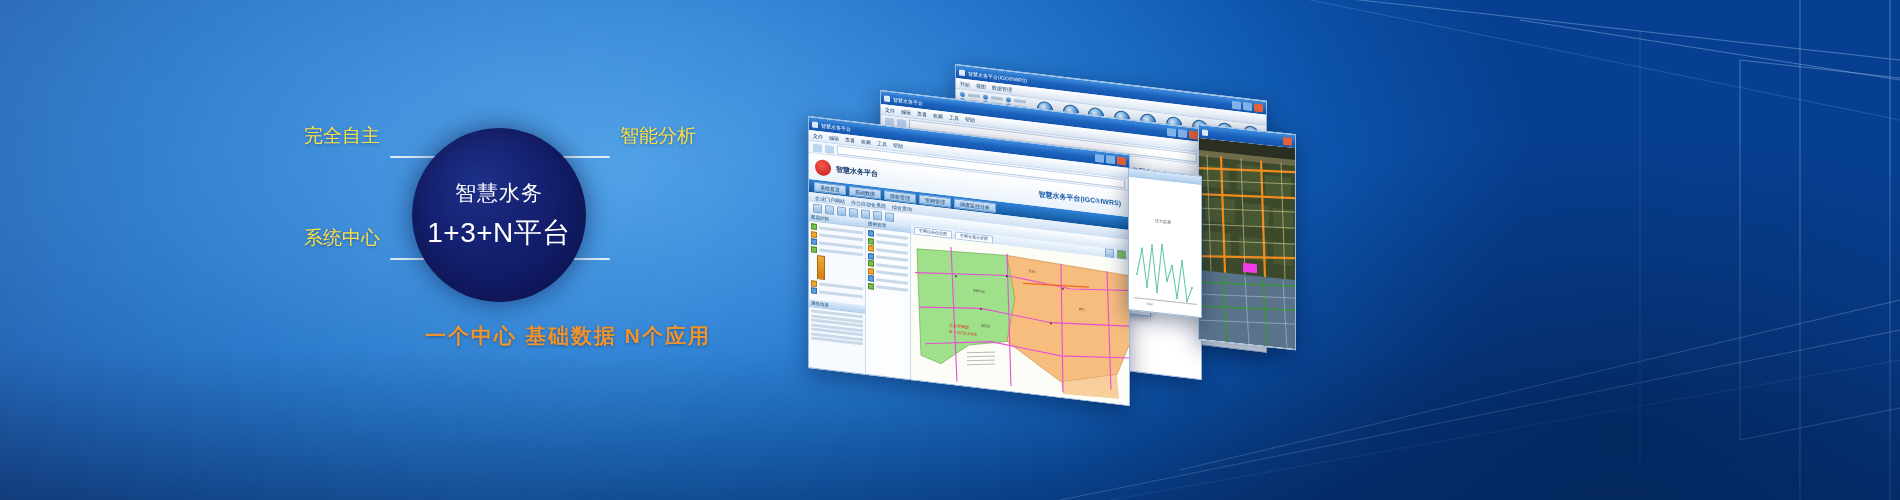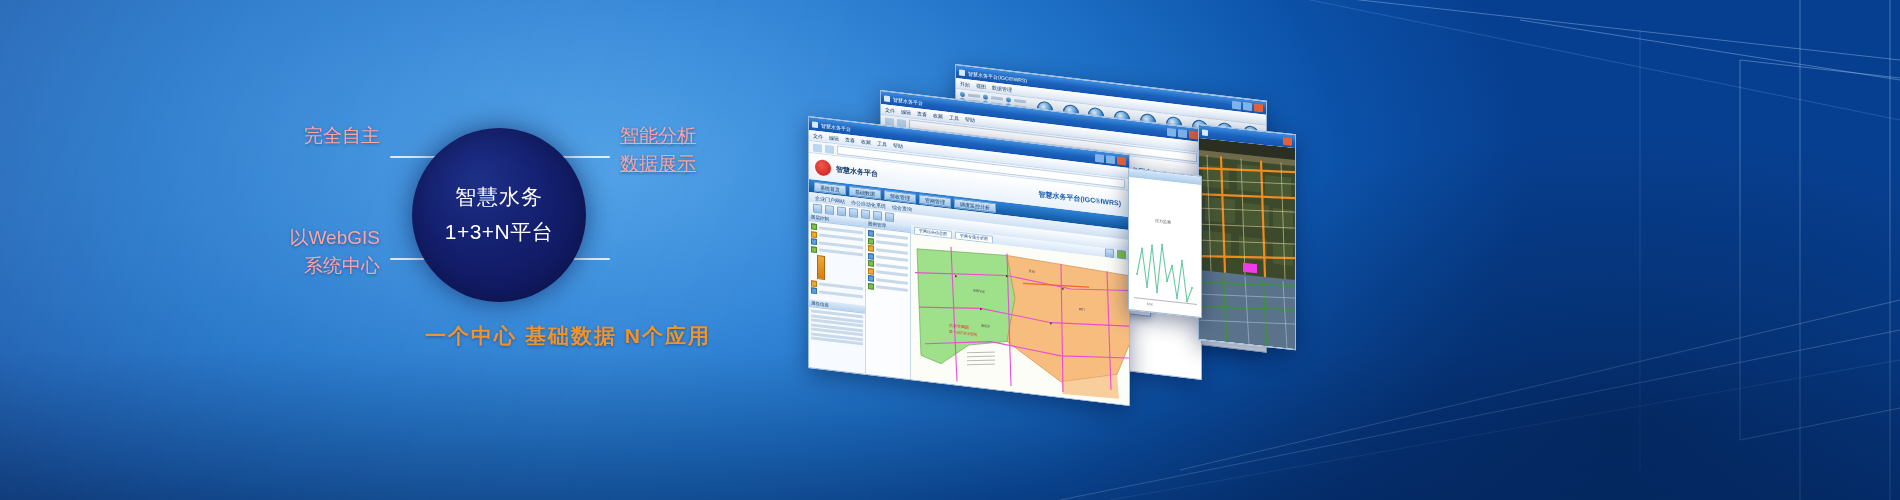--- a/index.html
+++ b/index.html
@@ -36,24 +36,24 @@
   .hub{
     position:absolute;left:412px;top:128px;width:174px;height:174px;border-radius:50%;
     background:radial-gradient(circle at 38% 30%, #1d2f87 0%, #141f6e 45%, #0d1557 100%);
     box-shadow:0 0 26px rgba(4,14,60,.55), inset 0 0 28px rgba(0,0,0,.25);
     display:flex;flex-direction:column;align-items:center;justify-content:center;
     color:#fff;text-align:center;line-height:1.18;
   }
   .hub-l1{font-size:21px;letter-spacing:1px;margin-bottom:3px;}
   .hub-l2{font-size:26px;font-weight:400;letter-spacing:.5px;white-space:nowrap;}
   .hub-l2 sup{font-size:12px;vertical-align:super;}
-  .hub-l3{font-size:21px;margin-top:7px;letter-spacing:.5px;}
+  .hub-l3{font-size:28px;margin-top:7px;letter-spacing:.5px;}
 
   .lbl{
-    position:absolute;color:#fca5a5;font-size:19px;line-height:1.45;
+    position:absolute;color:#fde047;font-size:19px;line-height:1.45;
     text-shadow:0 1px 3px rgba(0,30,80,.45);white-space:nowrap;
   }
   .lbl.r{text-align:right;}
   .lbl.l{text-align:left;}
 
   .connector{position:absolute;height:2px;background:rgba(255,255,255,.82);border-radius:2px;}
 
   .tagline{
     position:absolute;left:358px;top:322px;width:420px;text-align:center;
     color:#f0932b;font-size:21px;letter-spacing:2px;font-weight:bold;
@@ -740,26 +740,24 @@
 
   <div class="hub">
     <div class="hub-l1">智慧水务</div>
     <div class="hub-l3">1+3+N平台</div>
   </div>
 
   <div class="lbl r" style="left:180px;top:122px;width:200px;">
     <div>完全自主</div>
   </div>
 
-  <div class="lbl l" style="left:620px;top:122px;width:220px;text-decoration:underline;">
+  <div class="lbl l" style="left:620px;top:122px;width:220px;">
     <div>智能分析</div>
-    <div>数据展示</div>
   </div>
 
   <div class="lbl r" style="left:180px;top:224px;width:200px;">
-    <div>以WebGIS</div>
     <div>系统中心</div>
   </div>
 
 
   <div class="tagline">一个中心  基础数据  N个应用</div>
 
 </div>
 
 </body></html>

